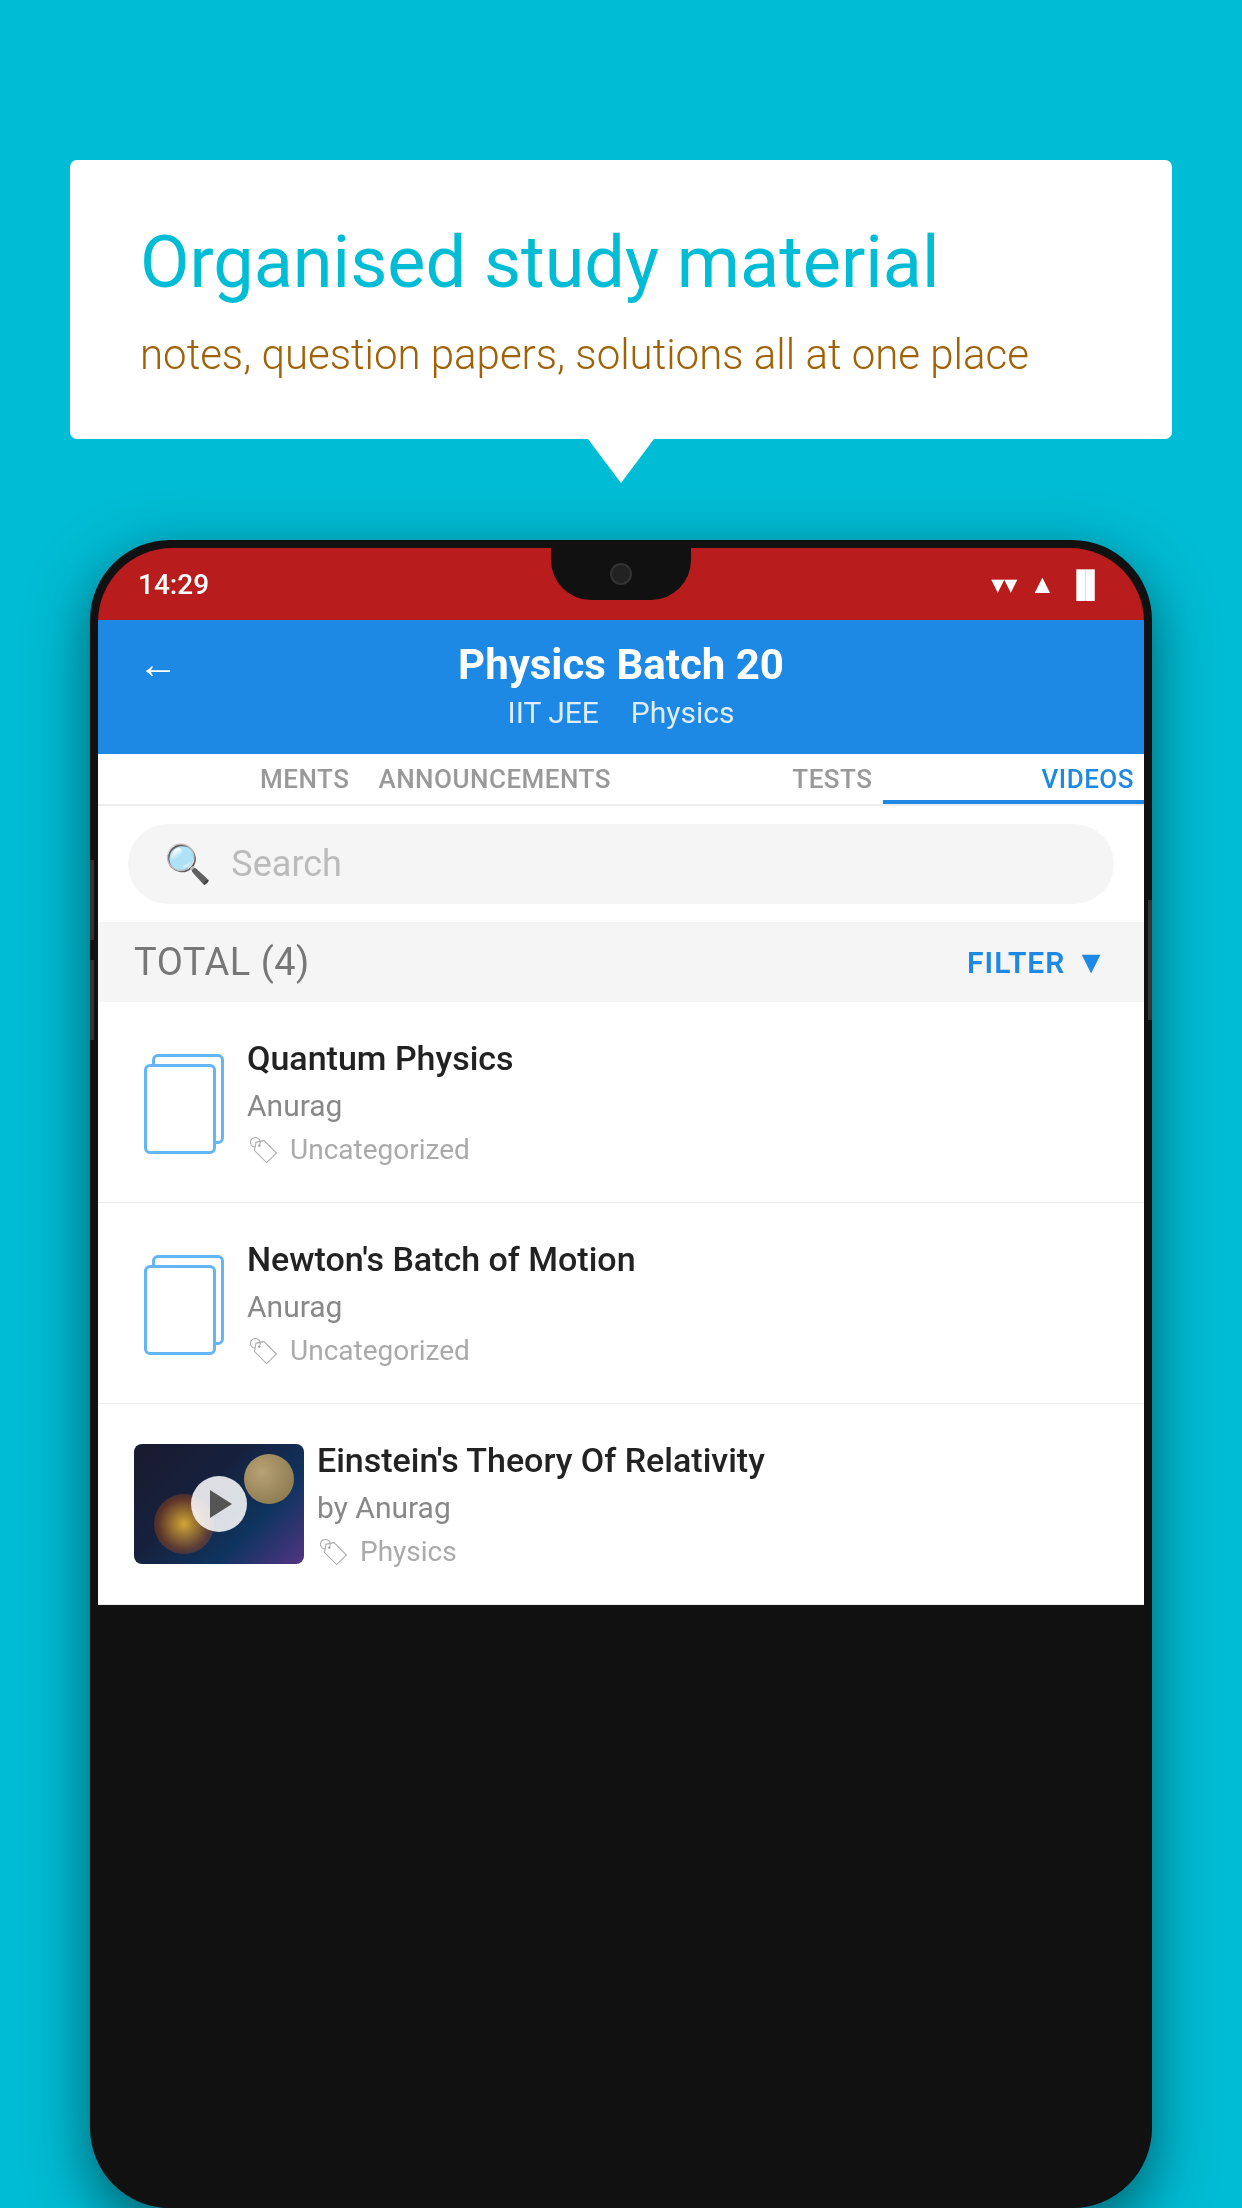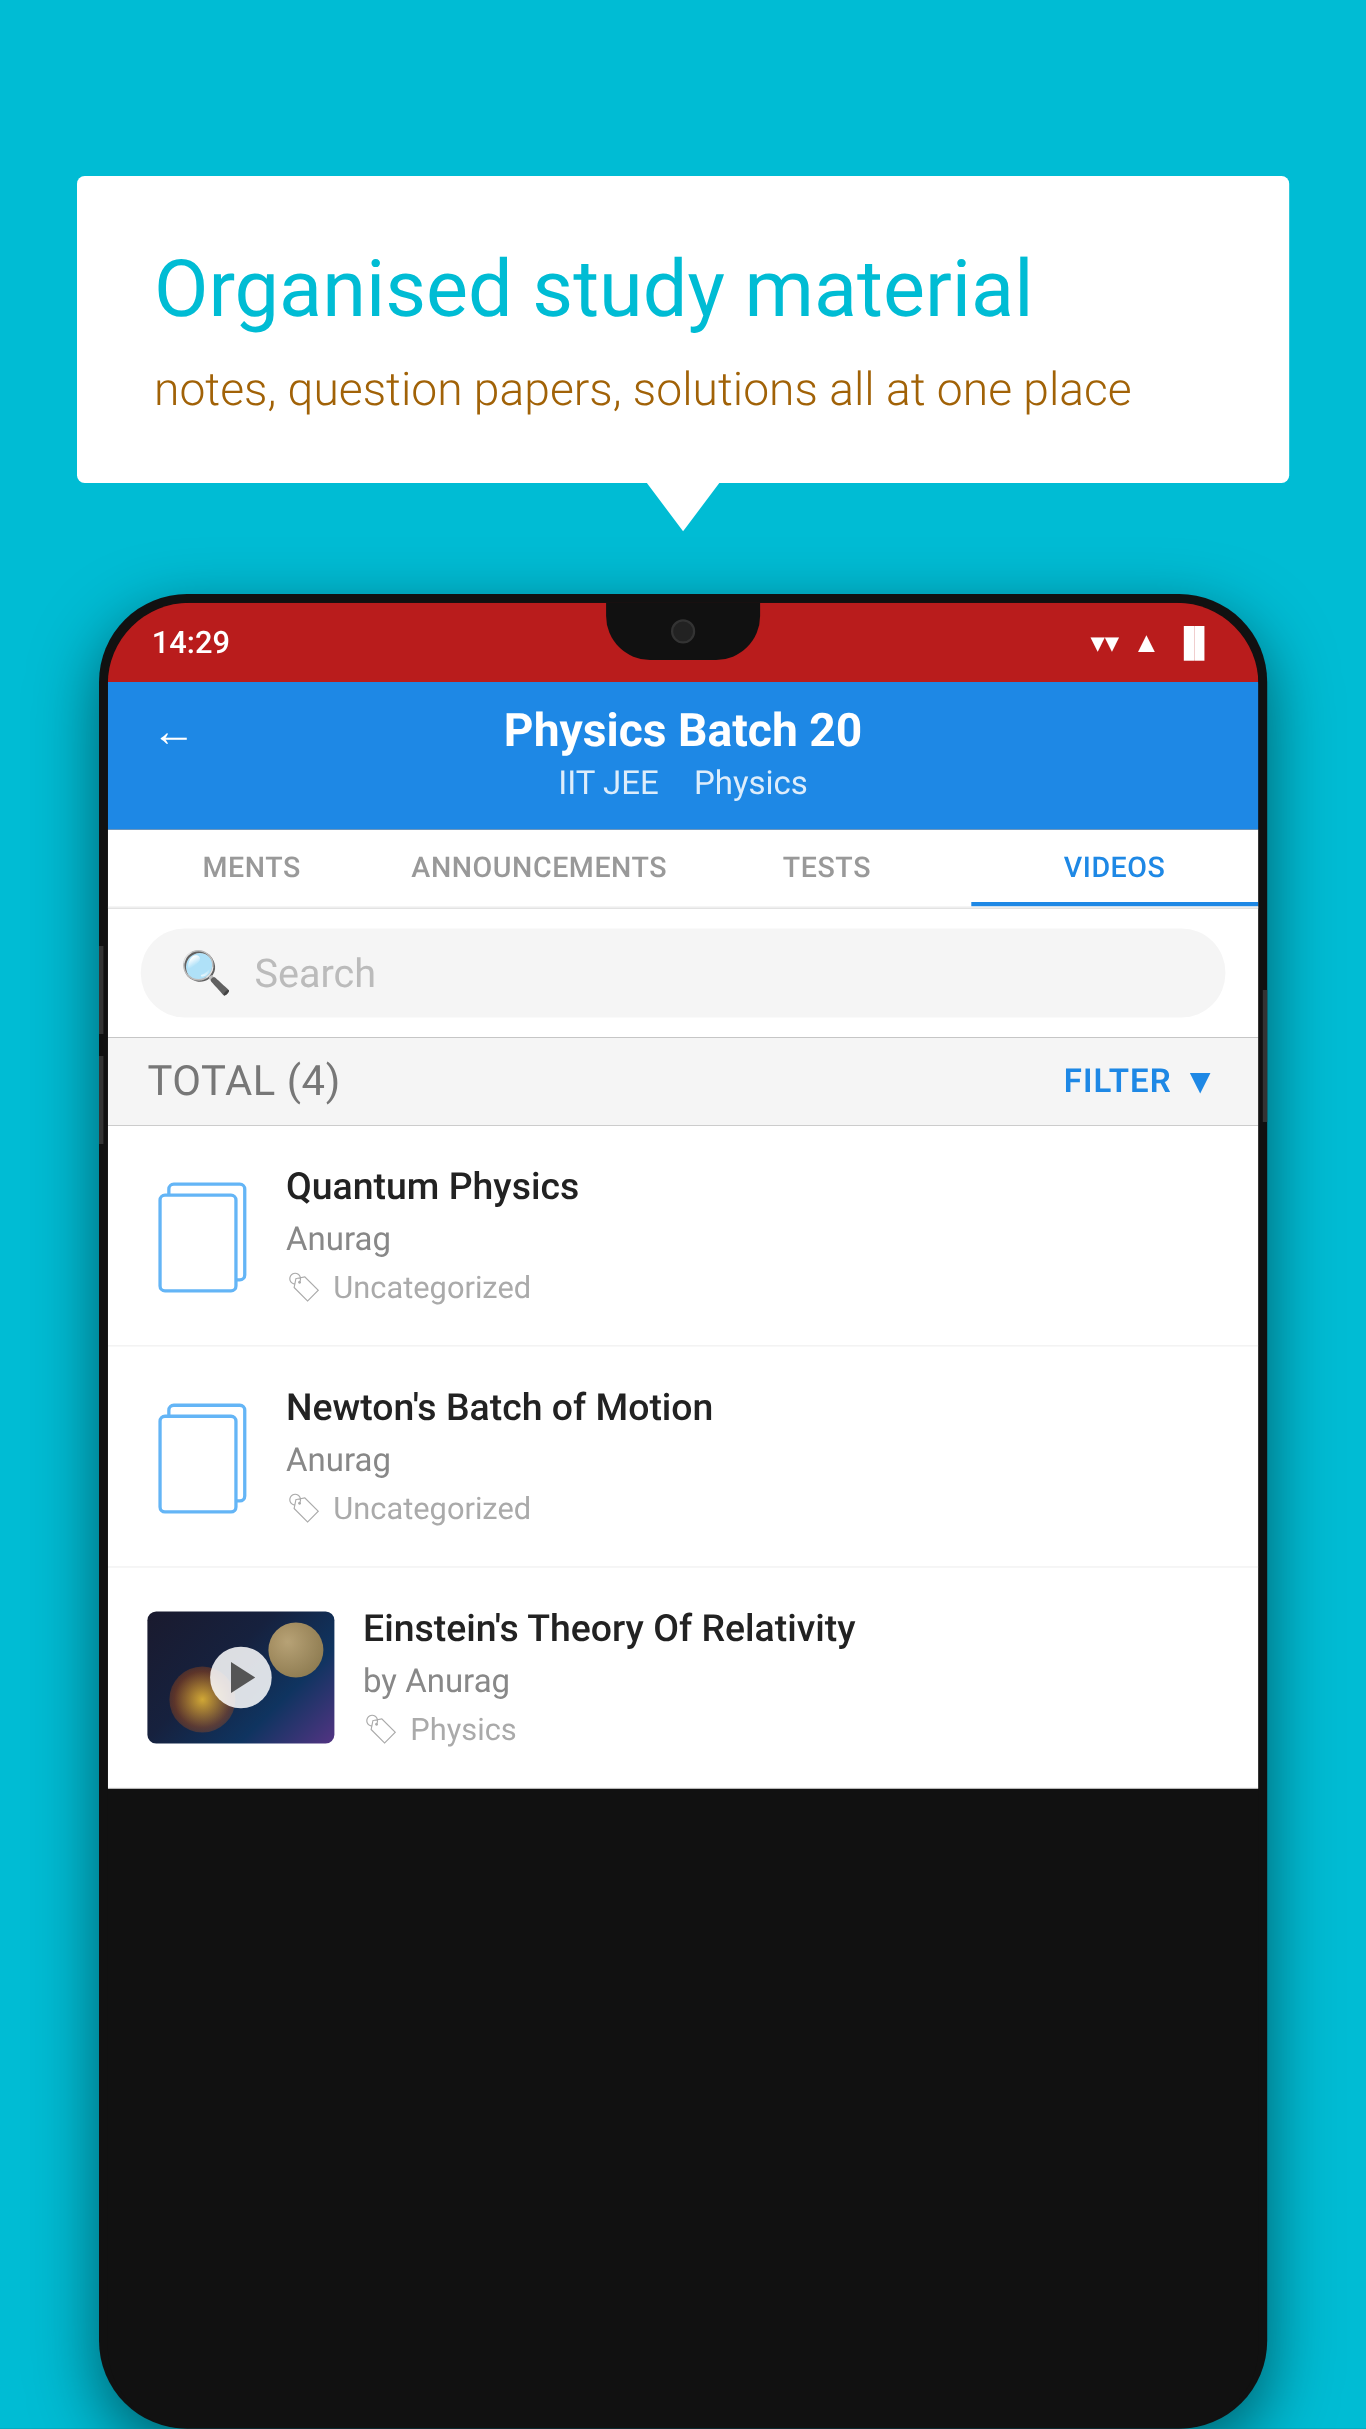--- a/index.html
+++ b/index.html
@@ -166,22 +166,22 @@
     
     .tabs-bar {
       background: white;
       display: flex;
       align-items: center;
       border-bottom: 2px solid #eee;
       overflow: hidden;
     }
     .tab-item {
       flex: 1;
-      text-align: center;
-      padding: 20px 10px;
+      text-align: right;
+      padding: 10px 10px;
       font-size: 26px;
       font-weight: 500;
       color: #999;
       letter-spacing: 0.5px;
       position: relative;
       text-transform: uppercase;
       cursor: pointer;
     }
     .tab-item.active {
       color: #1E88E5;
@@ -252,21 +252,21 @@
     
     .video-list {
       background: white;
       overflow: hidden;
     }
     .video-item {
       display: flex;
       align-items: center;
       padding: 36px 36px;
       border-bottom: 1px solid #eee;
-      gap: 26px;
+      gap: 13px;
       cursor: pointer;
     }
     .file-icon-container {
       width: 100px;
       flex-shrink: 0;
       display: flex;
       align-items: center;
       justify-content: center;
     }
     .file-icon {

